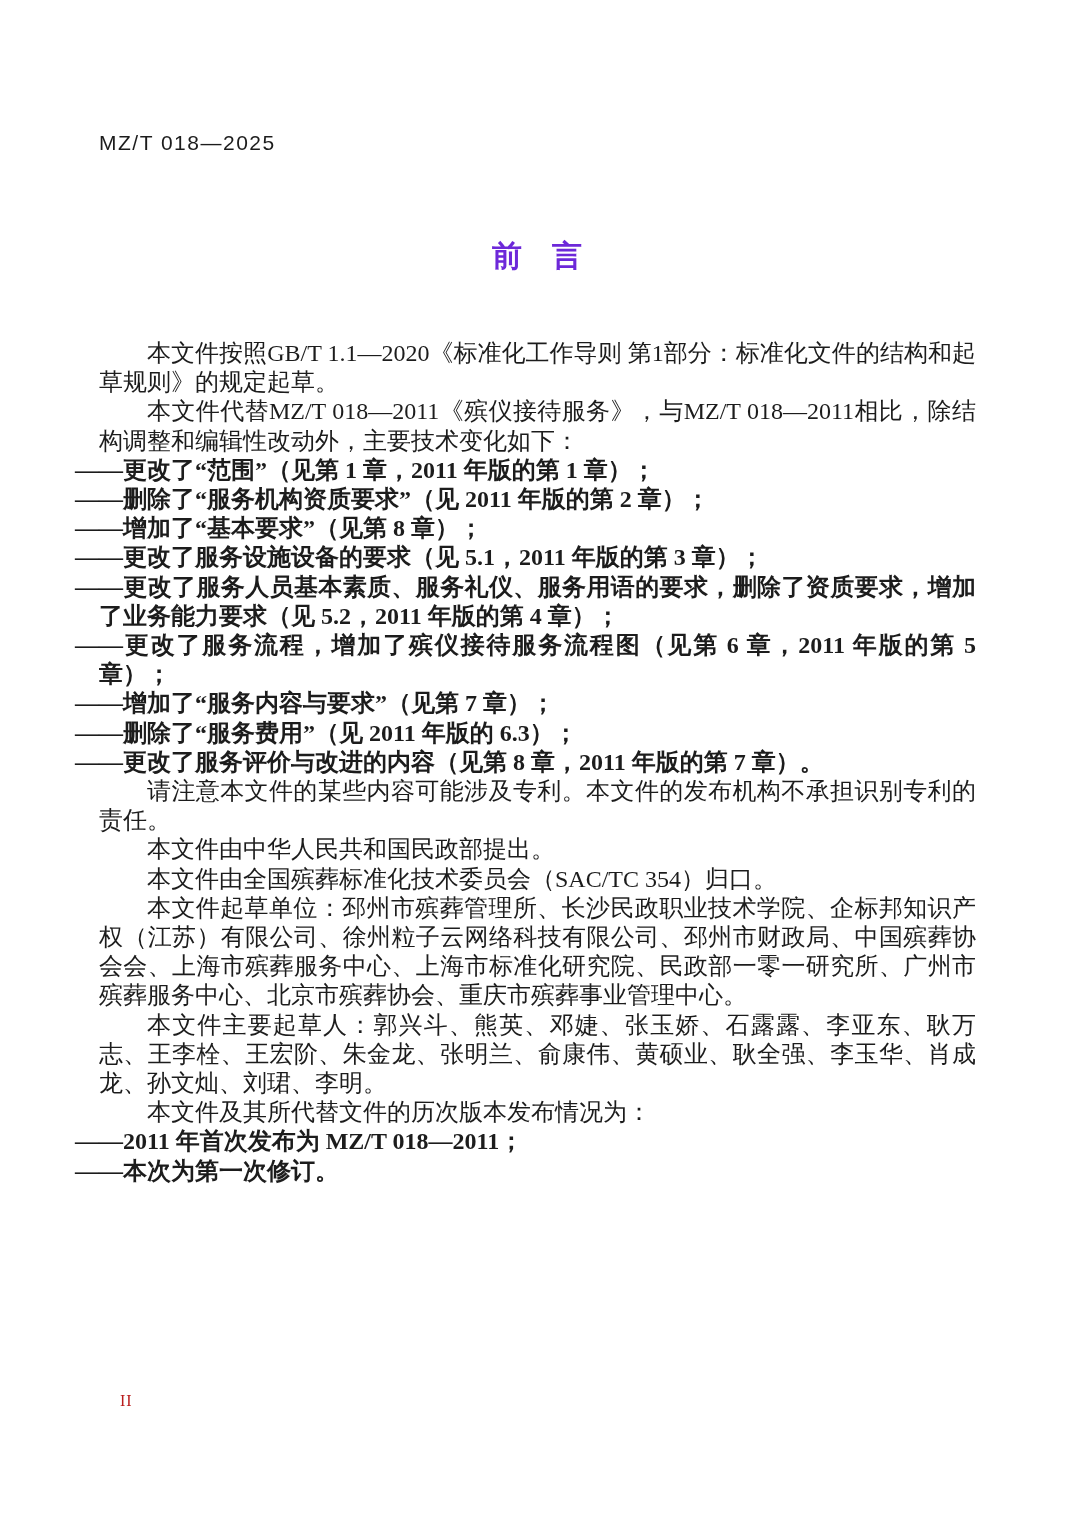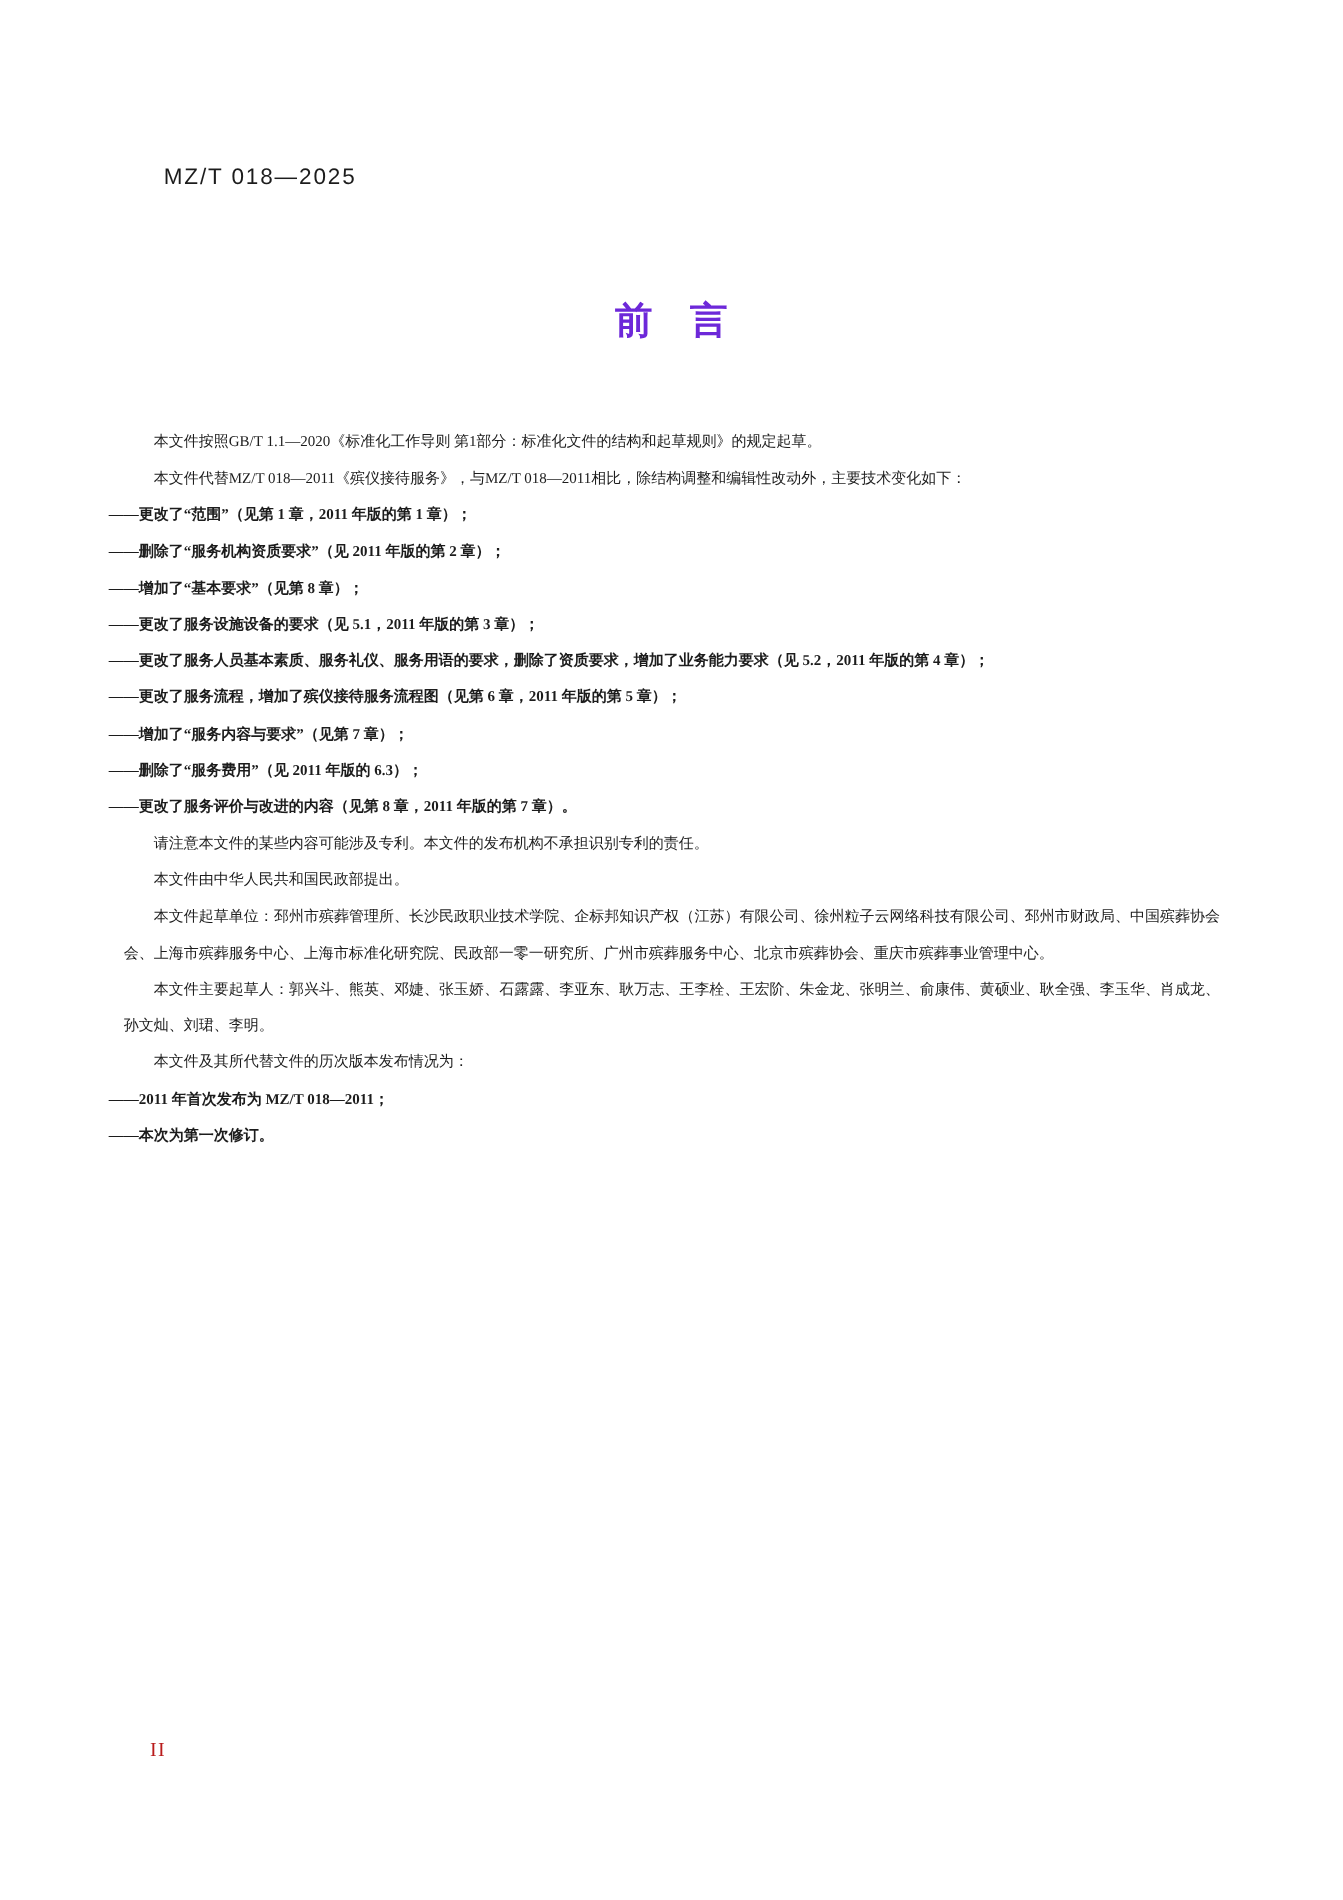--- a/index.html
+++ b/index.html
@@ -15,43 +15,42 @@
     background: #ffffff;
     color: #1c1c1c;
     font-family: "Liberation Serif", "DejaVu Serif", serif;
     overflow: hidden;
   }
   .doc-header {
     position: absolute;
     left: 99px;
     top: 131px;
     font-family: "Liberation Sans", "DejaVu Sans", sans-serif;
-    font-size: 18px;
+    font-size: 21px;
     letter-spacing: 1.5px;
     color: #1c1c1c;
     white-space: pre;
-    margin-left: 32px;
   }
   .doc-title {
     position: absolute;
     top: 236px;
     left: 0;
     width: 100%;
     margin: 0;
     text-align: center;
     font-size: 30px;
     font-weight: bold;
     color: #6d28d9;
   }
   .doc-body {
     position: absolute;
     left: 99px;
     right: 98px;
     top: 339px;
-    font-size: 12px;
+    font-size: 24px;
     line-height: 29.2px;
     text-align: justify;
     text-justify: inter-character;
   }
   .doc-body p {
     margin: 0;
     padding: 0;
   }
   
   .para {
@@ -88,20 +87,21 @@
     <p class="dash">——删除了“服务机构资质要求”（见 2011 年版的第 2 章）；</p>
     <p class="dash">——增加了“基本要求”（见第 8 章）；</p>
     <p class="dash">——更改了服务设施设备的要求（见 5.1，2011 年版的第 3 章）；</p>
     <p class="dash">——更改了服务人员基本素质、服务礼仪、服务用语的要求，删除了资质要求，增加了业务能力要求（见 5.2，2011 年版的第 4 章）；</p>
     <p class="dash">——更改了服务流程，增加了殡仪接待服务流程图（见第 6 章，2011 年版的第 5 章）；</p>
     <p class="dash">——增加了“服务内容与要求”（见第 7 章）；</p>
     <p class="dash">——删除了“服务费用”（见 2011 年版的 6.3）；</p>
     <p class="dash">——更改了服务评价与改进的内容（见第 8 章，2011 年版的第 7 章）。</p>
     <p class="para">请注意本文件的某些内容可能涉及专利。本文件的发布机构不承担识别专利的责任。</p>
     <p class="para">本文件由中华人民共和国民政部提出。</p>
+    <p class="para">本文件由全国殡葬标准化技术委员会（SAC/TC 354）归口。</p>
     <p class="para">本文件起草单位：邳州市殡葬管理所、长沙民政职业技术学院、企标邦知识产权（江苏）有限公司、徐州粒子云网络科技有限公司、邳州市财政局、中国殡葬协会会、上海市殡葬服务中心、上海市标准化研究院、民政部一零一研究所、广州市殡葬服务中心、北京市殡葬协会、重庆市殡葬事业管理中心。</p>
     <p class="para">本文件主要起草人：郭兴斗、熊英、邓婕、张玉娇、石露露、李亚东、耿万志、王李栓、王宏阶、朱金龙、张明兰、俞康伟、黄硕业、耿全强、李玉华、肖成龙、孙文灿、刘珺、李明。</p>
     <p class="para">本文件及其所代替文件的历次版本发布情况为：</p>
     <p class="dash">——2011 年首次发布为 MZ/T 018—2011；</p>
     <p class="dash">——本次为第一次修订。</p>
   </div>
 
   <div class="doc-footer">II</div>
 
 </div>

